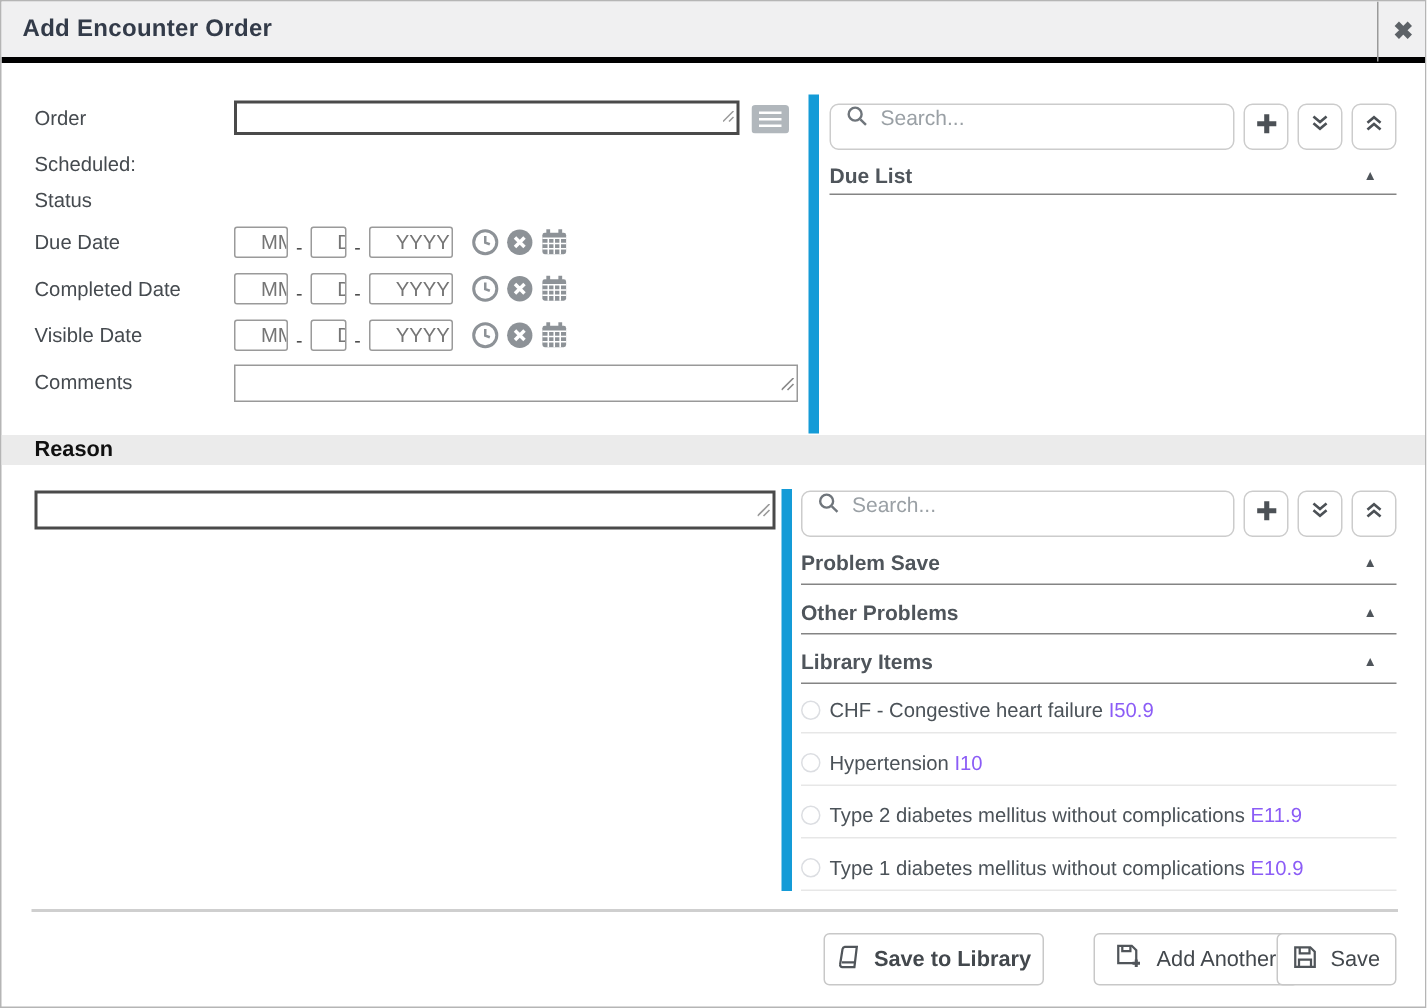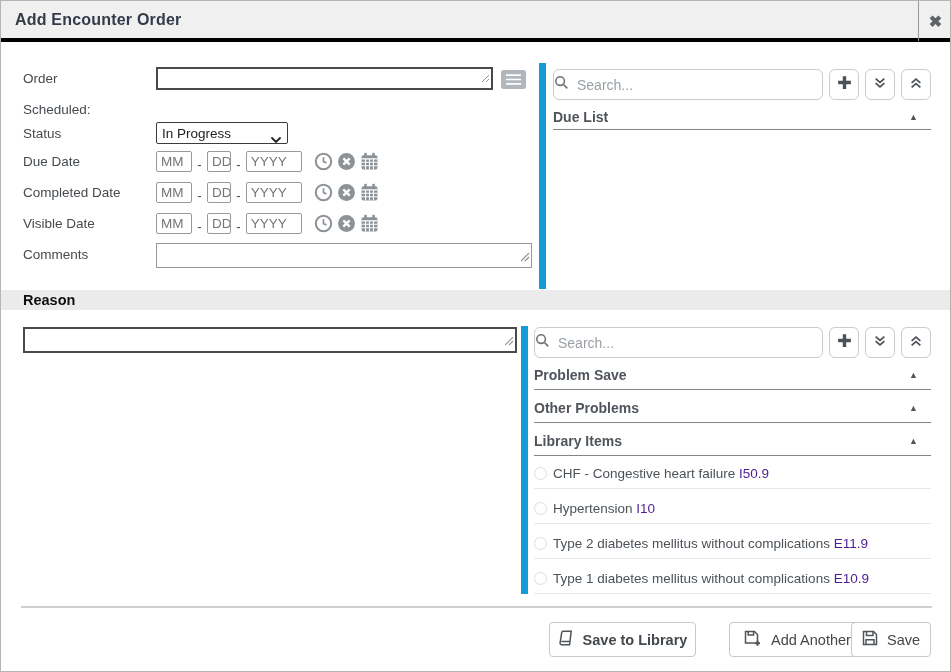--- a/index.html
+++ b/index.html
@@ -39,55 +39,55 @@
   select.status {
     width:100%; height:100%; border:1px solid #3c3c3c; background:#fff;
     font-family:"Liberation Sans", sans-serif; font-size:13.5px; color:#222;
     appearance:none; -webkit-appearance:none; padding:0 20px 0 5px; border-radius:2px;
   }
   .select-chevron { position:absolute; right:7px; top:8px; pointer-events:none; }
   .date-row { position:absolute; left:155px; height:21px; }
   .date-seg {
     border:1px solid #9a9a9a; border-radius:2px; height:21px;
     font-family:"Liberation Sans", sans-serif; font-size:13.5px; color:#9aa0a5;
-    padding-left:4px; vertical-align:top;
+    padding-left:17px; vertical-align:top;
   }
   .d-mm { width:36px; } .d-dd { width:24px; } .d-yyyy { width:56px; }
   .date-dash { display:inline-block; width:6px; text-align:center; color:#444; font-size:13px; vertical-align:bottom; }
   .date-icons { display:inline-flex; gap:4px; margin-left:8px; vertical-align:top; margin-top:1px; }
   .date-icons span { cursor:pointer; line-height:0; }
   .comments-box {
     position:absolute; left:155px; top:242px; width:376px; height:25px;
     border:1px solid #999; background:#fff;
   }
   
   .blue-bar { position:absolute; width:7px; }
   
   .search-box {
     position:absolute; height:31px; border:1px solid #ccc; border-radius:6px;
-    background:#fff; display:flex; align-items:center; 
+    background:#fff; display:flex; align-items:flex-start; padding-left:10px;
   }
   .search-box input {
     border:none; outline:none; flex:1; margin-left:8px;
     font-family:"Liberation Sans", sans-serif; font-size:14px; color:#333; background:transparent;
   }
   .search-box input::placeholder { color:#9aa0a5; opacity:1; }
   .sq-btn {
     position:absolute; width:30px; height:31px; background:#fff;
     border:1px solid #ccc; border-radius:6px;
     display:flex; align-items:center; justify-content:center; cursor:pointer;
   }
   .sec-head {
     position:absolute; font-size:14px; font-weight:bold; color:#4f555b;
   }
   .sec-arrow { position:absolute; font-size:9px; color:#4f555b; cursor:pointer; }
   .sec-line { position:absolute; height:1px; background:#848484; }
   .item-sep { position:absolute; height:1px; background:#e7e7e7; }
   .lib-item-text { position:absolute; font-size:13.5px; color:#4b5258; white-space:nowrap; }
-  .lib-code { color:#4c1d95; }
+  .lib-code { color:#8b5cf6; }
   .radio {
     position:absolute; width:13px; height:13px; border-radius:50%;
     border:1px solid #dcdee2; background:#fff; cursor:pointer;
   }
   
   .reason-band {
     position:absolute; left:0; top:289px; width:951px; height:20px; background:#ebebeb;
   }
   .reason-band .band-title {
     position:absolute; left:22px; top:2px; font-size:14.5px; font-weight:bold; color:#101010;
@@ -129,30 +129,20 @@
   </div>
   <span class="list-icon-btn">
     <svg width="25" height="19" viewBox="0 0 25 19">
         <rect width="25" height="19" rx="2.5" fill="#b1b7bc"></rect>
         <g stroke="#fff" stroke-width="1.7">
           <path d="M5 5.2h15M5 9.5h15M5 13.8h15"></path>
         </g>
       </svg>
   </span>
 
-  <div class="select-wrap">
-    <select class="status">
-      <option>In Progress</option>
-    </select>
-    <span class="select-chevron">
-      <svg width="10" height="7" viewBox="0 0 10 7">
-          <path d="M1 1l4 4 4-4" stroke="#222" stroke-width="1.8" fill="none" stroke-linecap="round"></path>
-        </svg>
-    </span>
-  </div>
 
   <div class="date-row" style="top:150px">
     <input class="date-seg d-mm" placeholder="MM" style="">
     <span class="date-dash">-</span>
     <input class="date-seg d-dd" placeholder="DD" style="">
     <span class="date-dash">-</span>
     <input class="date-seg d-yyyy" placeholder="YYYY" style="">
     <span class="date-icons">
       <span><svg width="19" height="19" viewBox="0 0 18 18">
             <circle cx="9" cy="9" r="7.3" fill="none" stroke="#8d9297" stroke-width="1.9"></circle>

